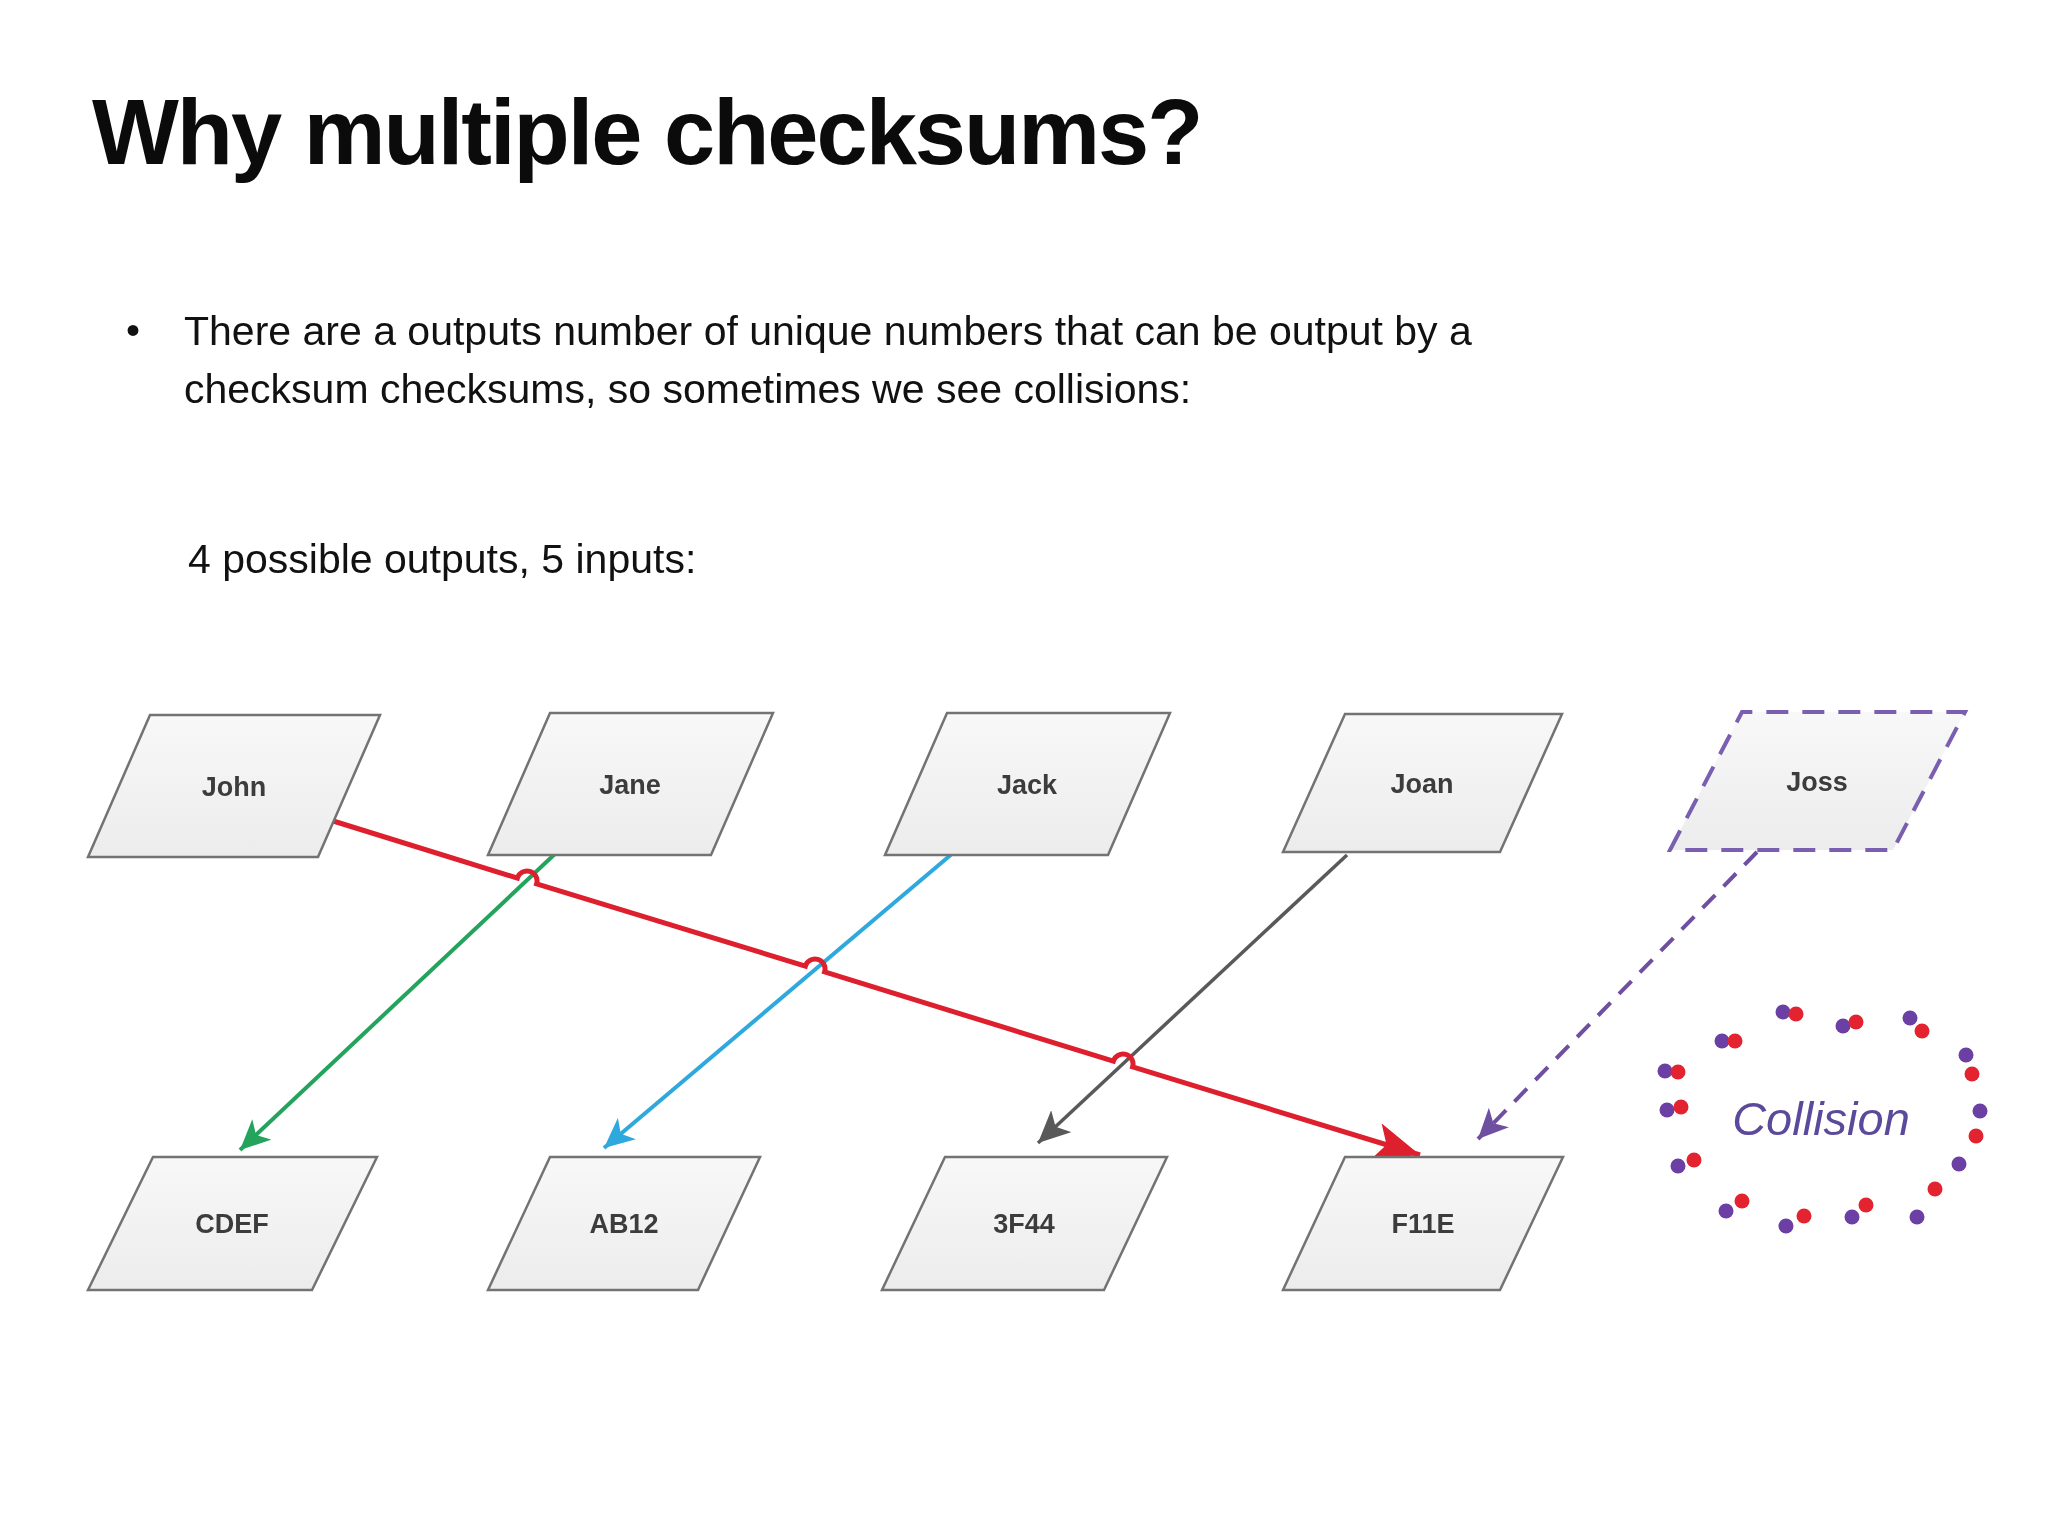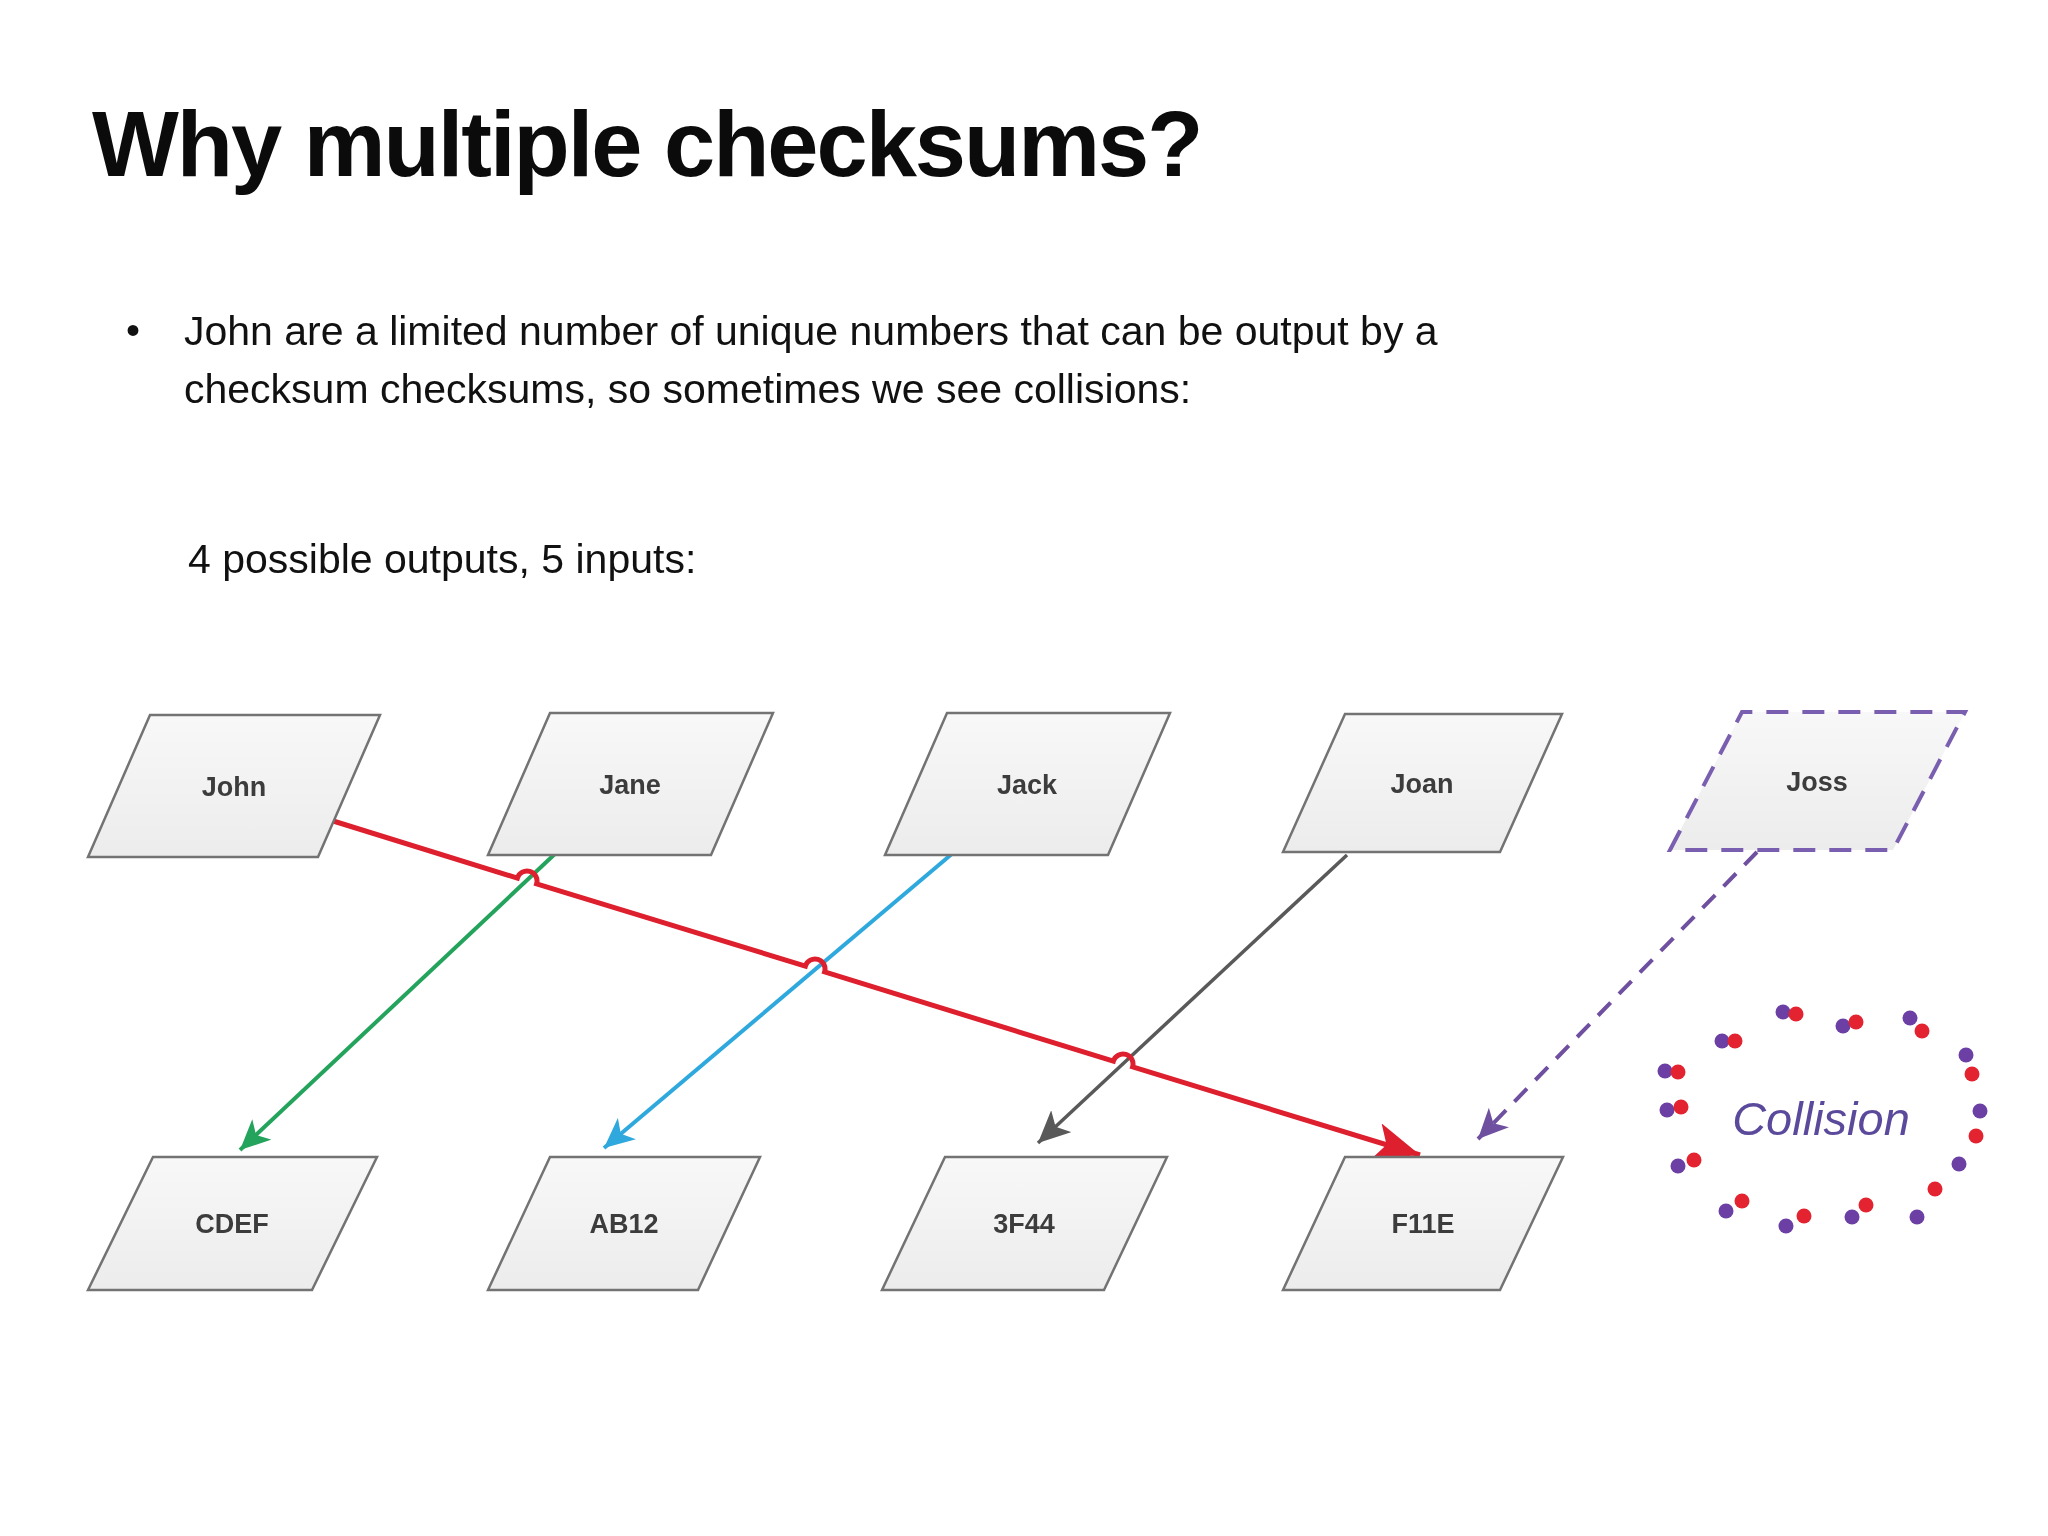--- a/index.html
+++ b/index.html
@@ -4,21 +4,21 @@
 <style>
   html,body{margin:0;padding:0;background:#ffffff;}
   .slide{
     position:relative;
     width:2048px;height:1536px;
     background:#ffffff;
     font-family:"Liberation Sans",sans-serif;
     overflow:hidden;
   }
   .title{
-    position:absolute;left:92px;top:92px;margin:0;
+    position:absolute;left:92px;top:80px;margin:0;
     font-size:92px;font-weight:800;letter-spacing:-2px;
     color:#0b0b0b;
   }
   .bullet-row{
     position:absolute;left:126px;top:302px;
     display:flex;gap:44px;width:1560px;
   }
   .bullet-marker{
     font-size:40px;line-height:1.42;color:#111;flex:0 0 auto;
   }
@@ -47,21 +47,21 @@
 </head>
 <body>
 
 <div class="slide">
 
   <h1 class="title">Why multiple checksums?</h1>
 
   <div class="bullet-row">
     <span class="bullet-marker">•</span>
     <p class="bullet-text">
-      <span>John are a limited number of unique numbers that can be output by a</span>
+      <span>There are a outputs number of unique numbers that can be output by a</span>
       <span>checksum checksums, so sometimes we see collisions:</span>
     </p>
   </div>
 
   <p class="note">4 possible outputs, 5 inputs:</p>
 
   <svg class="diagram-svg" width="2048" height="1536" viewBox="0 0 2048 1536">
     <defs>
       <linearGradient id="nodeGrad" x1="0" y1="0" x2="0" y2="1">
         <stop offset="0" stop-color="#f8f8f8"></stop>

